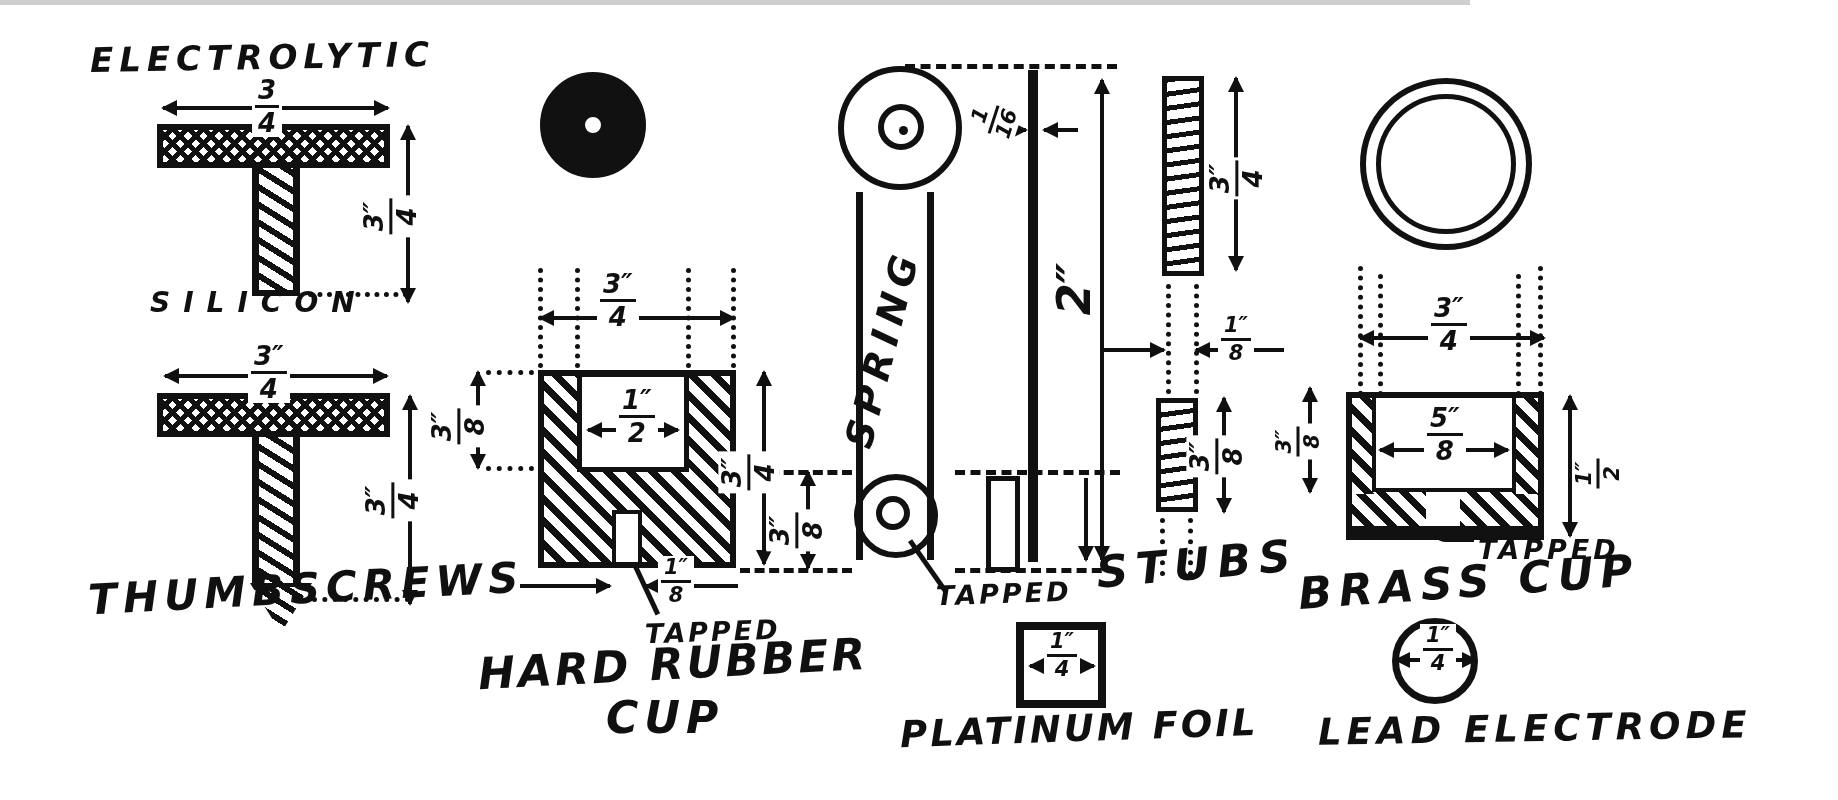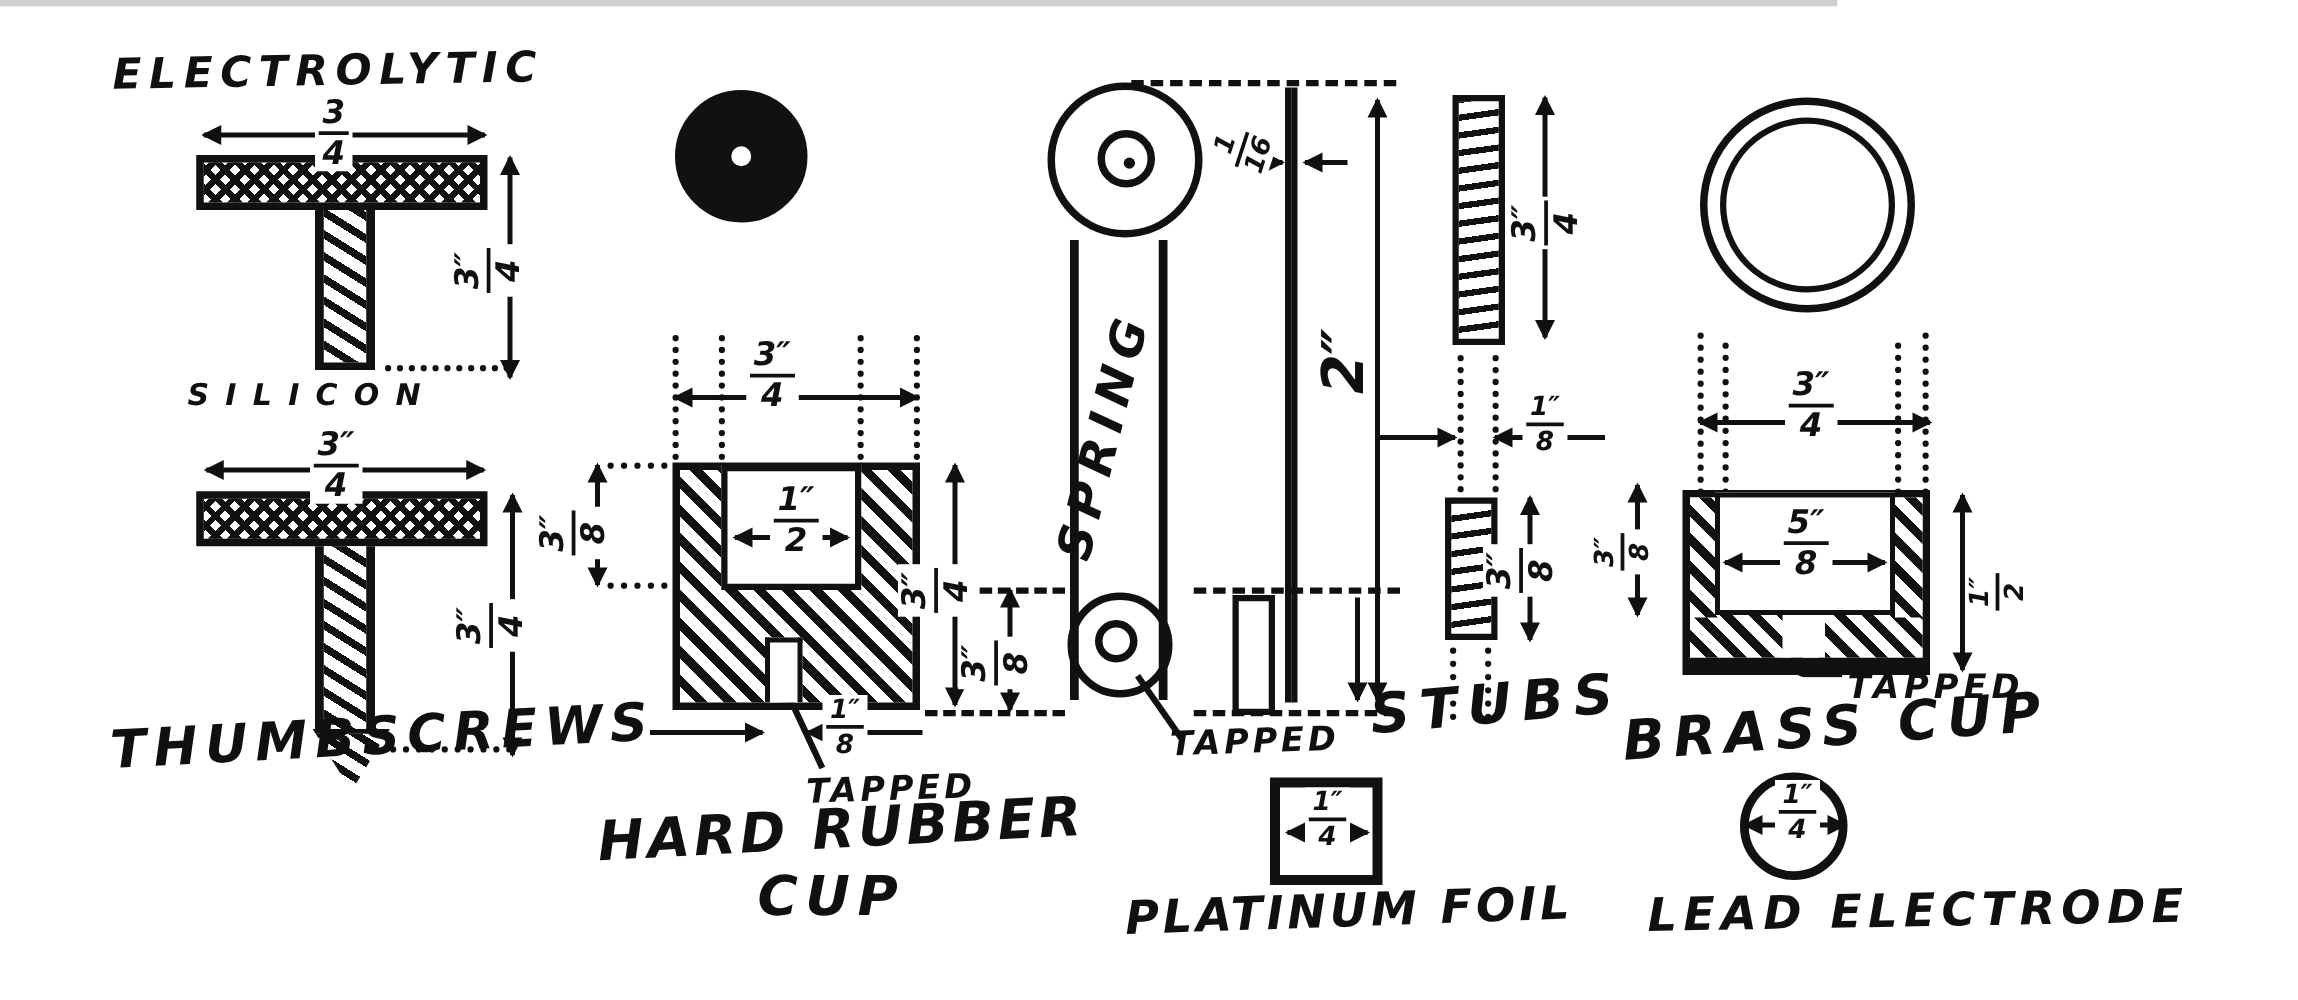--- a/index.html
+++ b/index.html
@@ -57,21 +57,21 @@
   <div class="d xhatch" style="left:157px;top:124px;width:233px;height:44px;border:6px solid #111;"></div>
   <div class="d screw" style="left:252px;top:168px;width:48px;height:128px;border-left:7px solid #111;border-right:7px solid #111;border-bottom:6px solid #111;"></div>
 
   <div class="dh" style="left:308px;top:292px;width:100px;"></div>
   <div class="av ht hb" style="left:406px;top:126px;height:176px;"></div>
   <span class="frac rot" style="left:370px;top:186px;">
     <span class="fnum">3″</span>
     <span class="fden">4</span>
   </span>
 
-  <div class="lbl" style="left:150px;top:304px;font-size:24px;letter-spacing:13px;">SILICON</div>
+  <div class="lbl" style="left:150px;top:289px;font-size:28px;letter-spacing:13px;">SILICON</div>
 
   <div class="ah hl hr" style="left:165px;top:374px;width:222px;"></div>
   <span class="frac" style="left:248px;top:342px;">
     <span class="fnum">3″</span>
     <span class="fden">4</span>
   </span>
 
   <div class="d xhatch" style="left:157px;top:393px;width:233px;height:44px;border:6px solid #111;"></div>
   <div class="d screw" style="left:252px;top:437px;width:48px;height:148px;border-left:7px solid #111;border-right:7px solid #111;"></div>
   <div class="d screw" style="left:250px;top:583px;width:62px;height:50px;clip-path:polygon(0 0,100% 0,50% 100%);border-top:4px solid #111;"></div>

